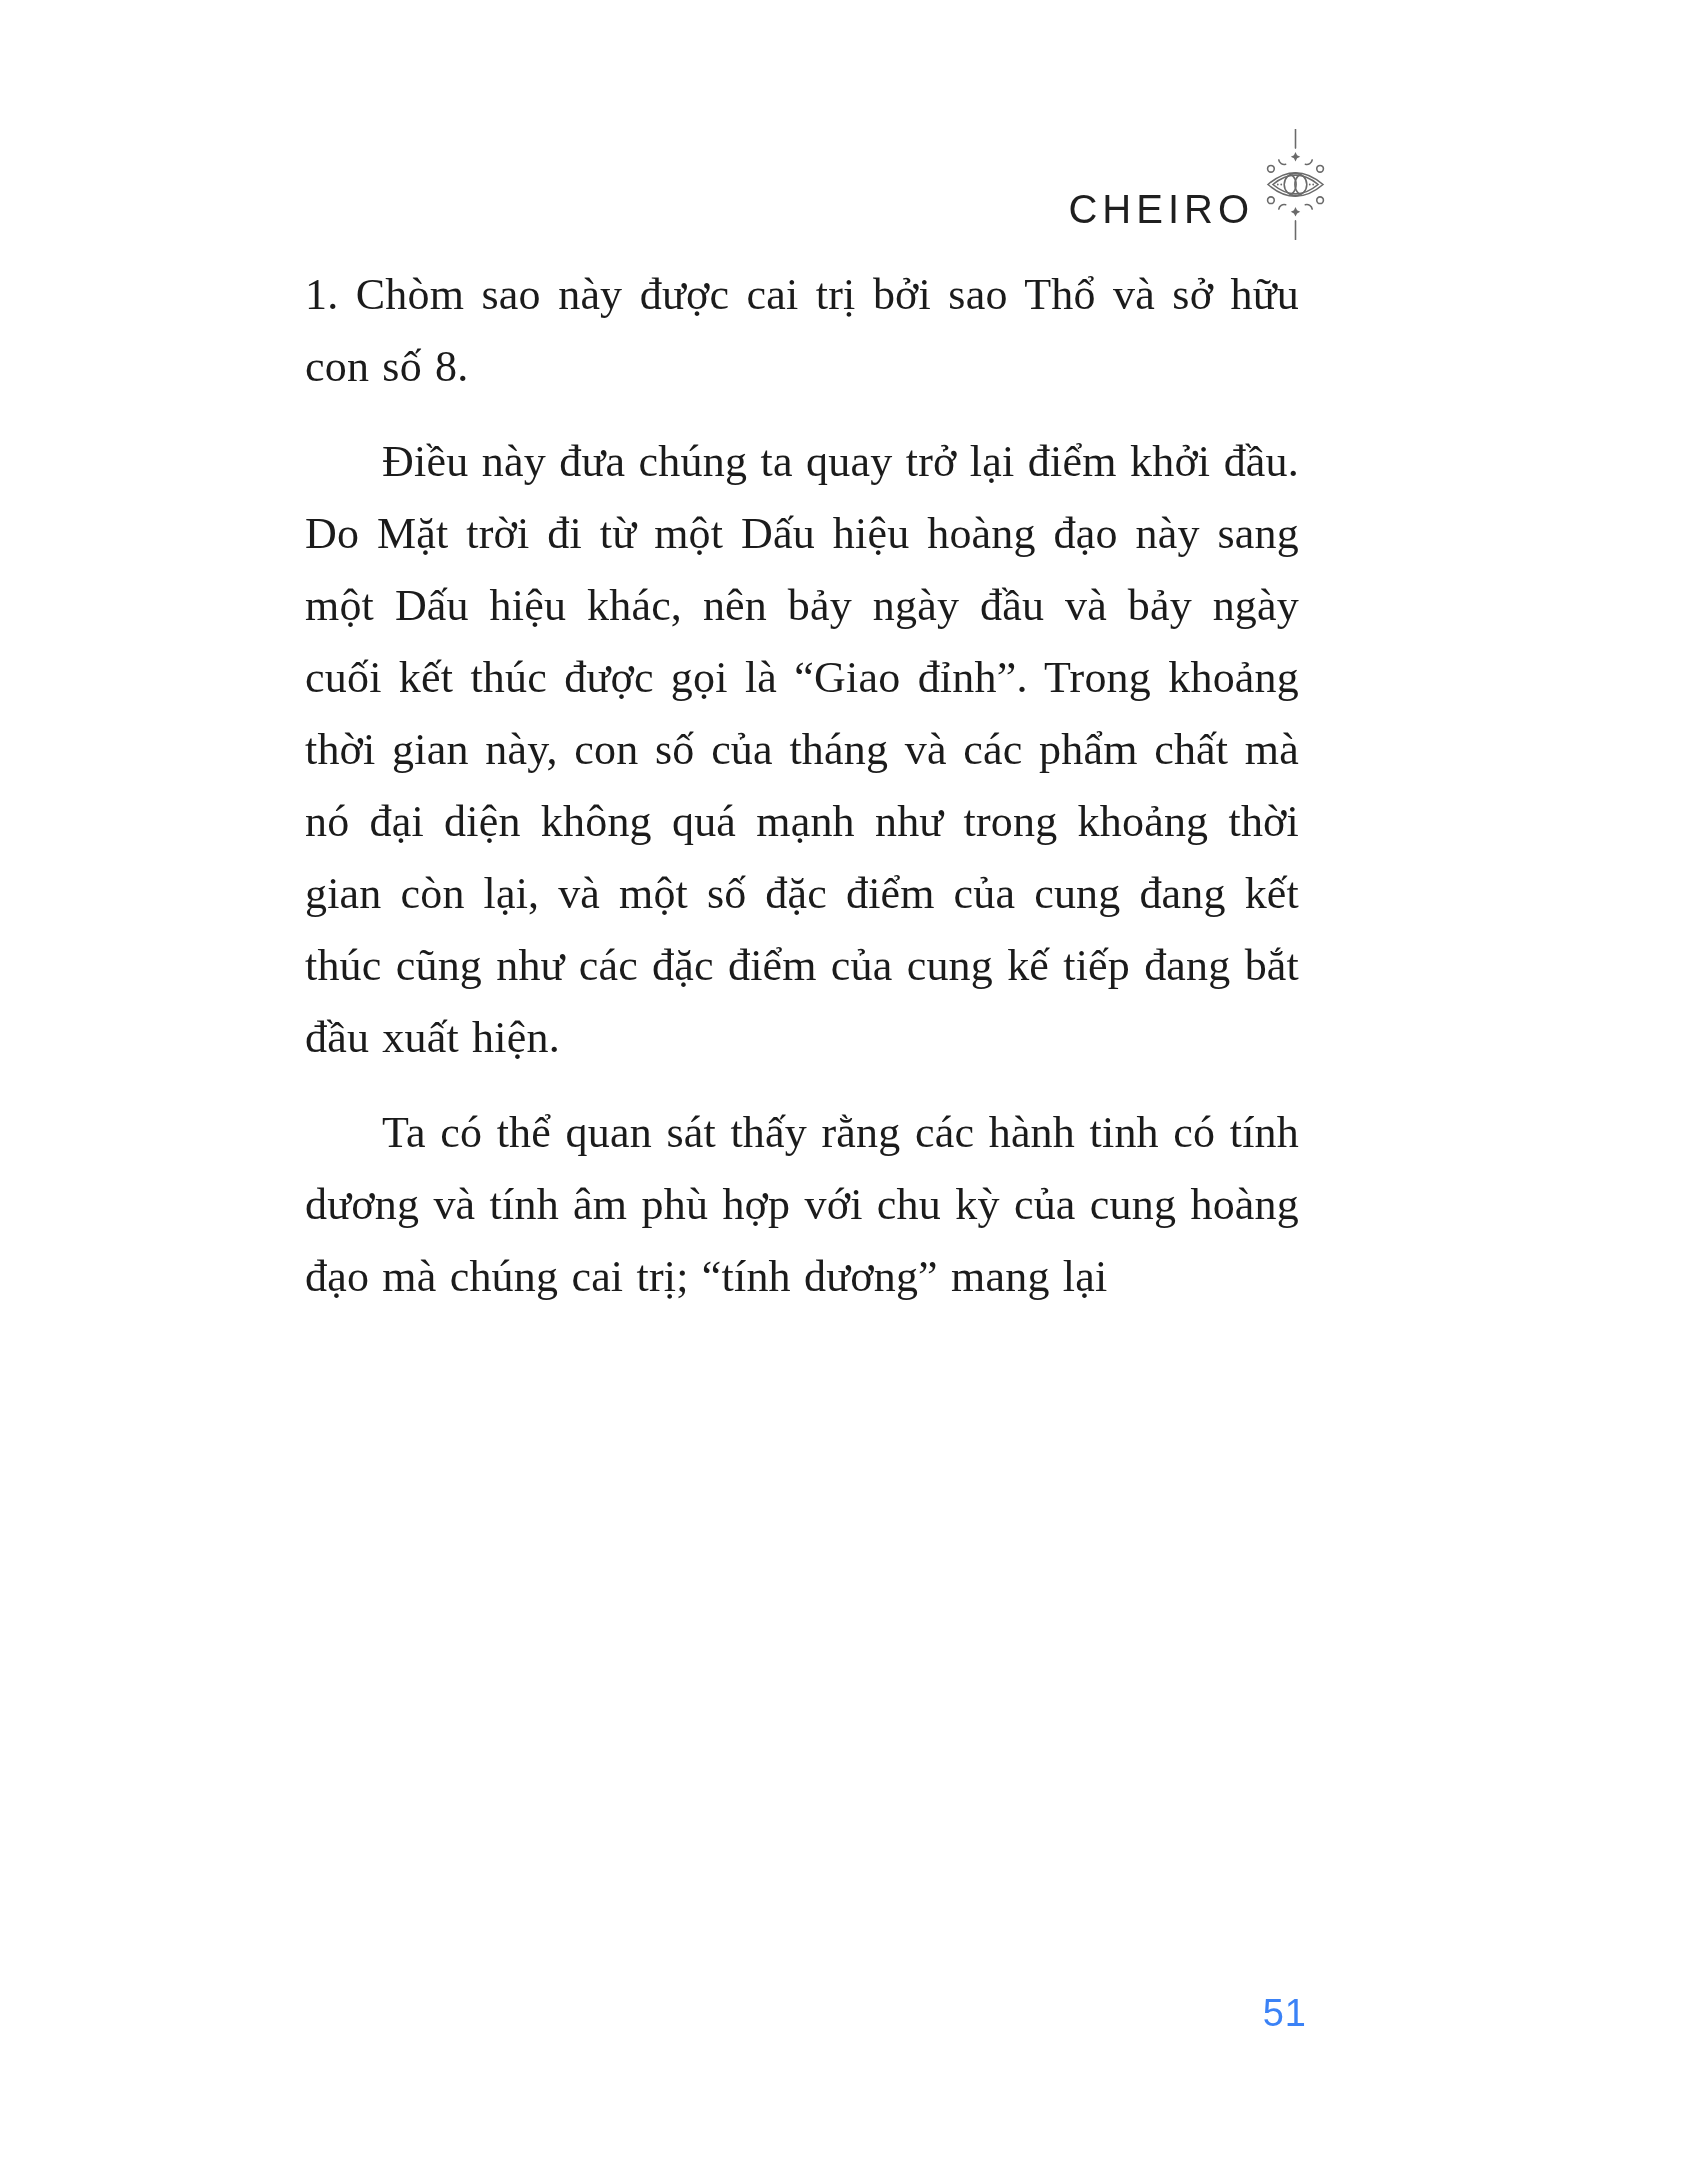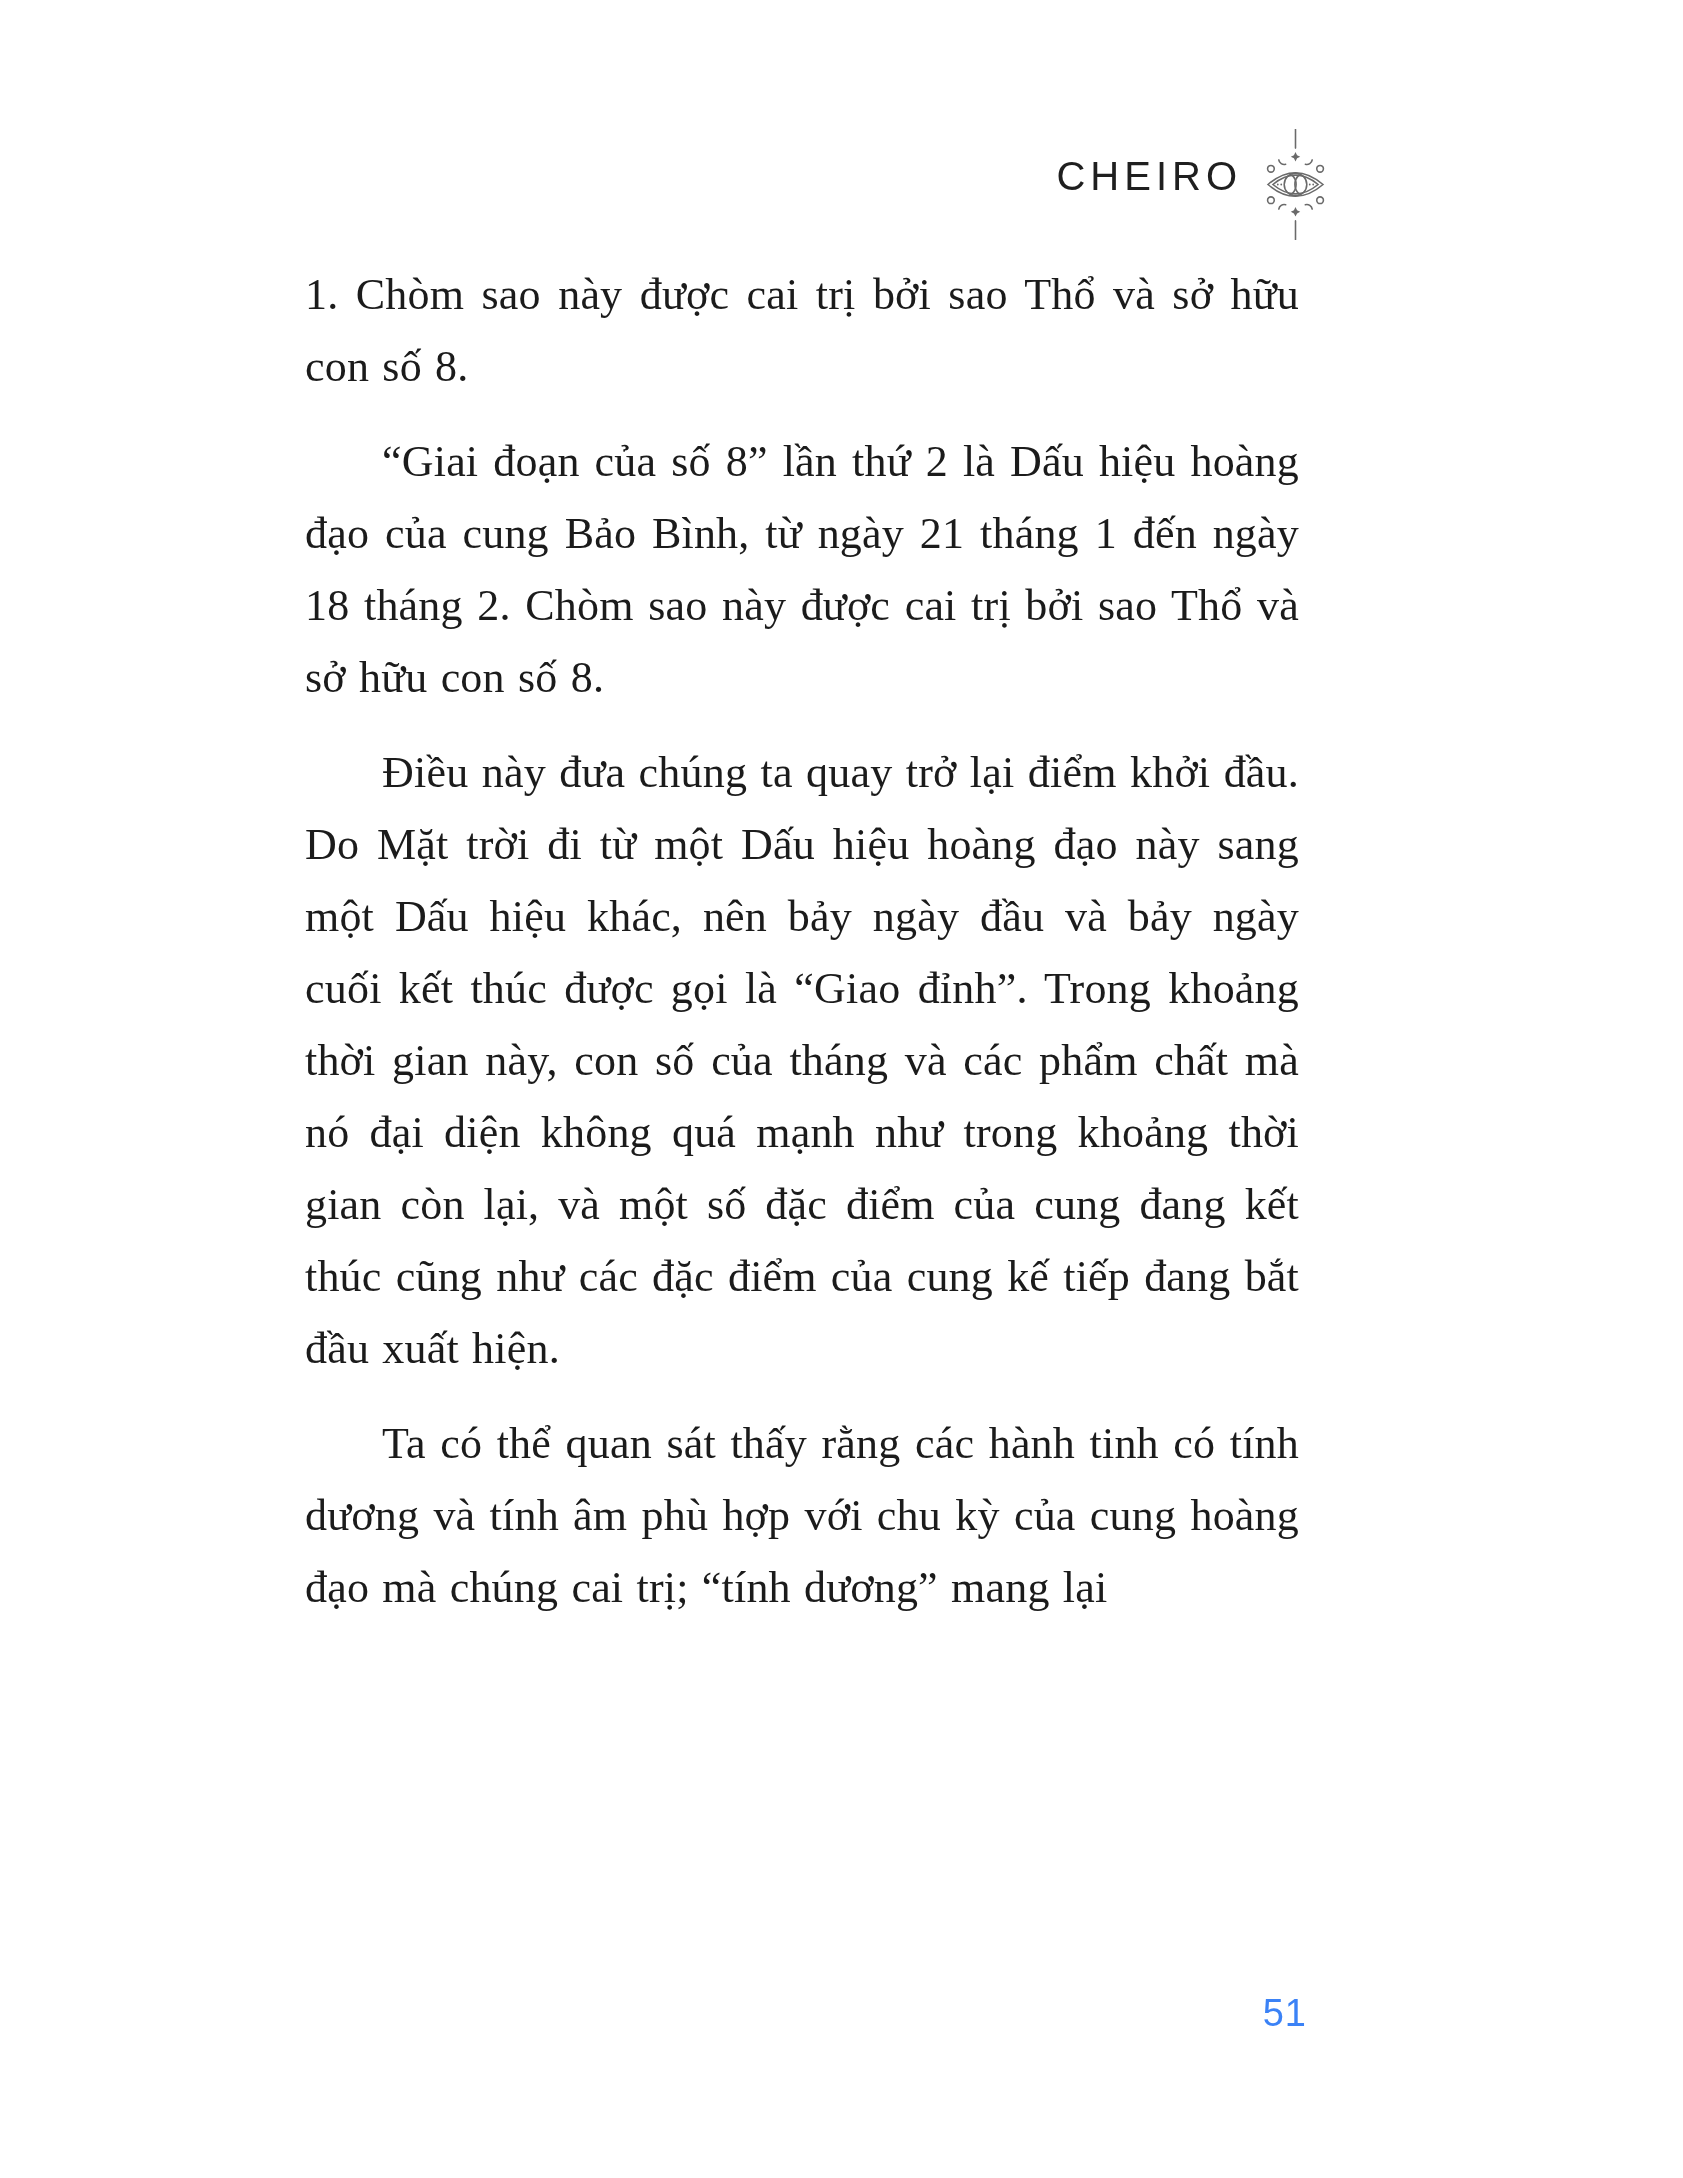--- a/index.html
+++ b/index.html
@@ -16,22 +16,22 @@
     position: absolute;
     inset: 0;
     background: #ffffff;
   }
   
   .header {
     position: absolute;
     top: 129px;
     right: 358px;
     display: flex;
-    align-items: center;
-    gap: 24px;
+    align-items: flex-end;
+    gap: 12px;
   }
   .header-title {
     font-family: "Liberation Sans", "DejaVu Sans", sans-serif;
     font-size: 40px;
     font-weight: 500;
     letter-spacing: 5px;
     color: #1f1f1f;
     position: relative;
     top: -8px;
     font-stretch: condensed;
@@ -115,21 +115,20 @@
 
         <path d="M30 79 l1.6 3.2 3.2 1.6 -3.2 1.6 -1.6 3.2 -1.6 -3.2 -3.2 -1.6 3.2 -1.6 z" fill="#6a6a6a" stroke="none"></path>
 
         <line x1="30" y1="93" x2="30" y2="112"></line>
       </svg>
     </div>
   </div>
 
   <div class="body-text">
     <p class="no-indent">1. Chòm sao này được cai trị bởi sao Thổ và sở hữu con số 8.</p>
-    <p>“Giai đoạn của số 8” lần thứ 2 là Dấu hiệu hoàng đạo của cung Bảo Bình, từ ngày 21 tháng 1 đến ngày 18 tháng 2. Chòm sao này được cai trị bởi sao Thổ và sở hữu con số 8.</p>
     <p>Điều này đưa chúng ta quay trở lại điểm khởi đầu. Do Mặt trời đi từ một Dấu hiệu hoàng đạo này sang một Dấu hiệu khác, nên bảy ngày đầu và bảy ngày cuối kết thúc được gọi là “Giao đỉnh”. Trong khoảng thời gian này, con số của tháng và các phẩm chất mà nó đại diện không quá mạnh như trong khoảng thời gian còn lại, và một số đặc điểm của cung đang kết thúc cũng như các đặc điểm của cung kế tiếp đang bắt đầu xuất hiện.</p>
     <p>Ta có thể quan sát thấy rằng các hành tinh có tính dương và tính âm phù hợp với chu kỳ của cung hoàng đạo mà chúng cai trị; “tính dương” mang lại</p>
   </div>
 
   <div class="footer">
     <span class="page-number">51</span>
   </div>
 
 </div>
 

